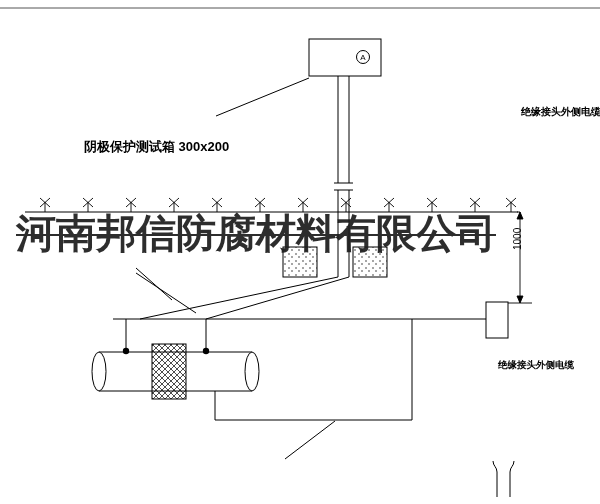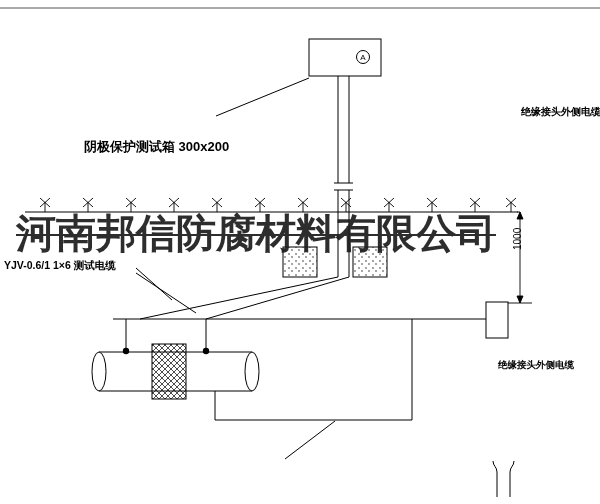--- a/index.html
+++ b/index.html
@@ -120,21 +120,20 @@
     <g>
       <path d="M497,497 V472 c0,-5 -4,-6 -4,-11"></path>
       <path d="M510,497 V472 c0,-5 4,-6 4,-11"></path>
     </g>
   </svg>
 
   <div class="label lbl-testbox">阴极保护测试箱 300x200</div>
 
   <div class="label lbl-outer">绝缘接头外侧电缆</div>
 
-  <div class="label lbl-testcable">YJV-0.6/1 1×6  测试电缆</div>
 
   <div class="label lbl-spark">绝缘接头外侧电缆</div>
 
 
   <div class="label lbl-dim">1000</div>
 
   <div class="watermark">河南邦信防腐材料有限公司</div>
 
 </div>
 

